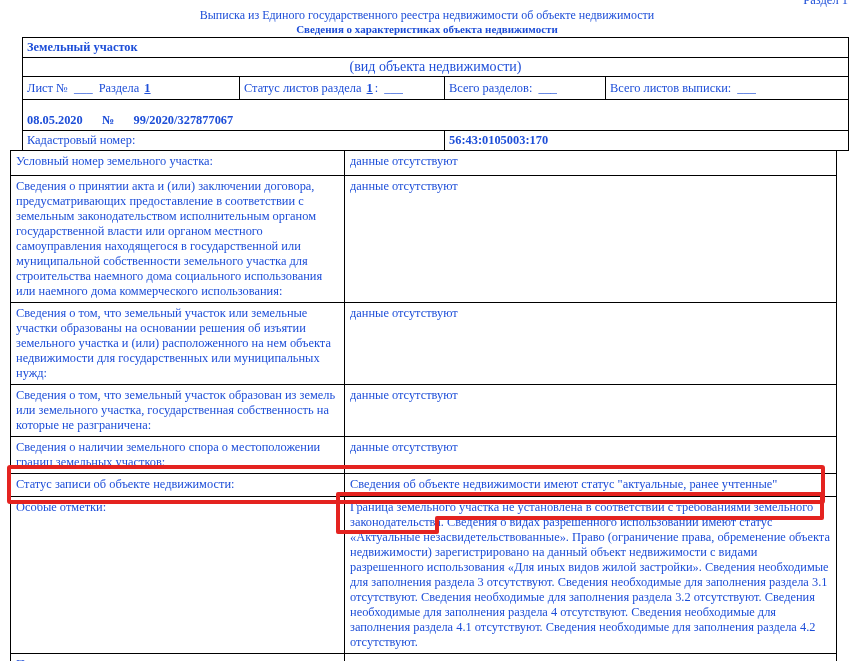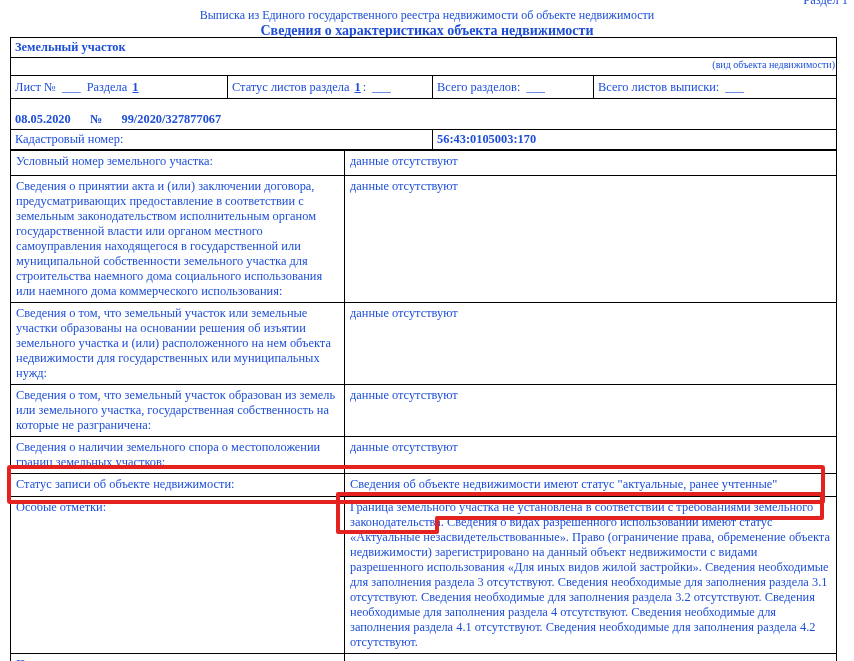--- a/index.html
+++ b/index.html
@@ -2,29 +2,29 @@
 <html style="--annot: #e42320;"><head>
 <meta charset="utf-8">
 <style>
   html,body{margin:0;padding:0;background:#fff;}
   .page{
     position:relative;width:854px;height:661px;background:#ffffff;overflow:hidden;
     font-family:"Liberation Serif","DejaVu Serif",serif;color:#1d4ed8;
   }
   .corner{position:absolute;top:-7px;right:6px;font-size:12.5px;}
   .title{position:absolute;top:8px;left:0;width:854px;text-align:center;font-size:12px;}
-  .subtitle{position:absolute;top:23px;left:0;width:854px;text-align:center;font-size:14px;font-weight:bold;}
+  .subtitle{position:absolute;top:23px;left:0;width:854px;text-align:center;font-size:11px;font-weight:bold;}
 
   table{border-collapse:collapse;table-layout:fixed;}
   td{border:1px solid #000;vertical-align:top;box-sizing:border-box;padding:2px 4px;overflow:hidden;}
 
   
-  .t1{position:absolute;left:10px;top:37px;width:826px;font-size:12.4px;}
+  .t1{position:absolute;left:22px;top:37px;width:826px;font-size:12.4px;}
   .t1 .obj{font-weight:bold;height:20px;}
-  .t1 .cap{height:18px;text-align:right;font-size:10px;padding:1px;}
+  .t1 .cap{height:18px;text-align:center;font-size:14px;padding:1px;}
   .t1 tr.sheet td{height:23px;white-space:nowrap;padding-top:4px;}
   .t1 .dt{height:19px;font-weight:bold;padding-top:13px;}
   .t1 .dt .gap{margin-right:16px;display:inline-block;}
   .t1 .cad td{height:16px;}
   .t1 .cadv{font-weight:bold;}
   .num{font-weight:bold;text-decoration:underline;margin:0 2px;}
   .blank{letter-spacing:0;margin:0 3px;}
 
   
   .t2{position:absolute;left:10px;top:150px;width:826px;font-size:12.4px;line-height:15px;}

